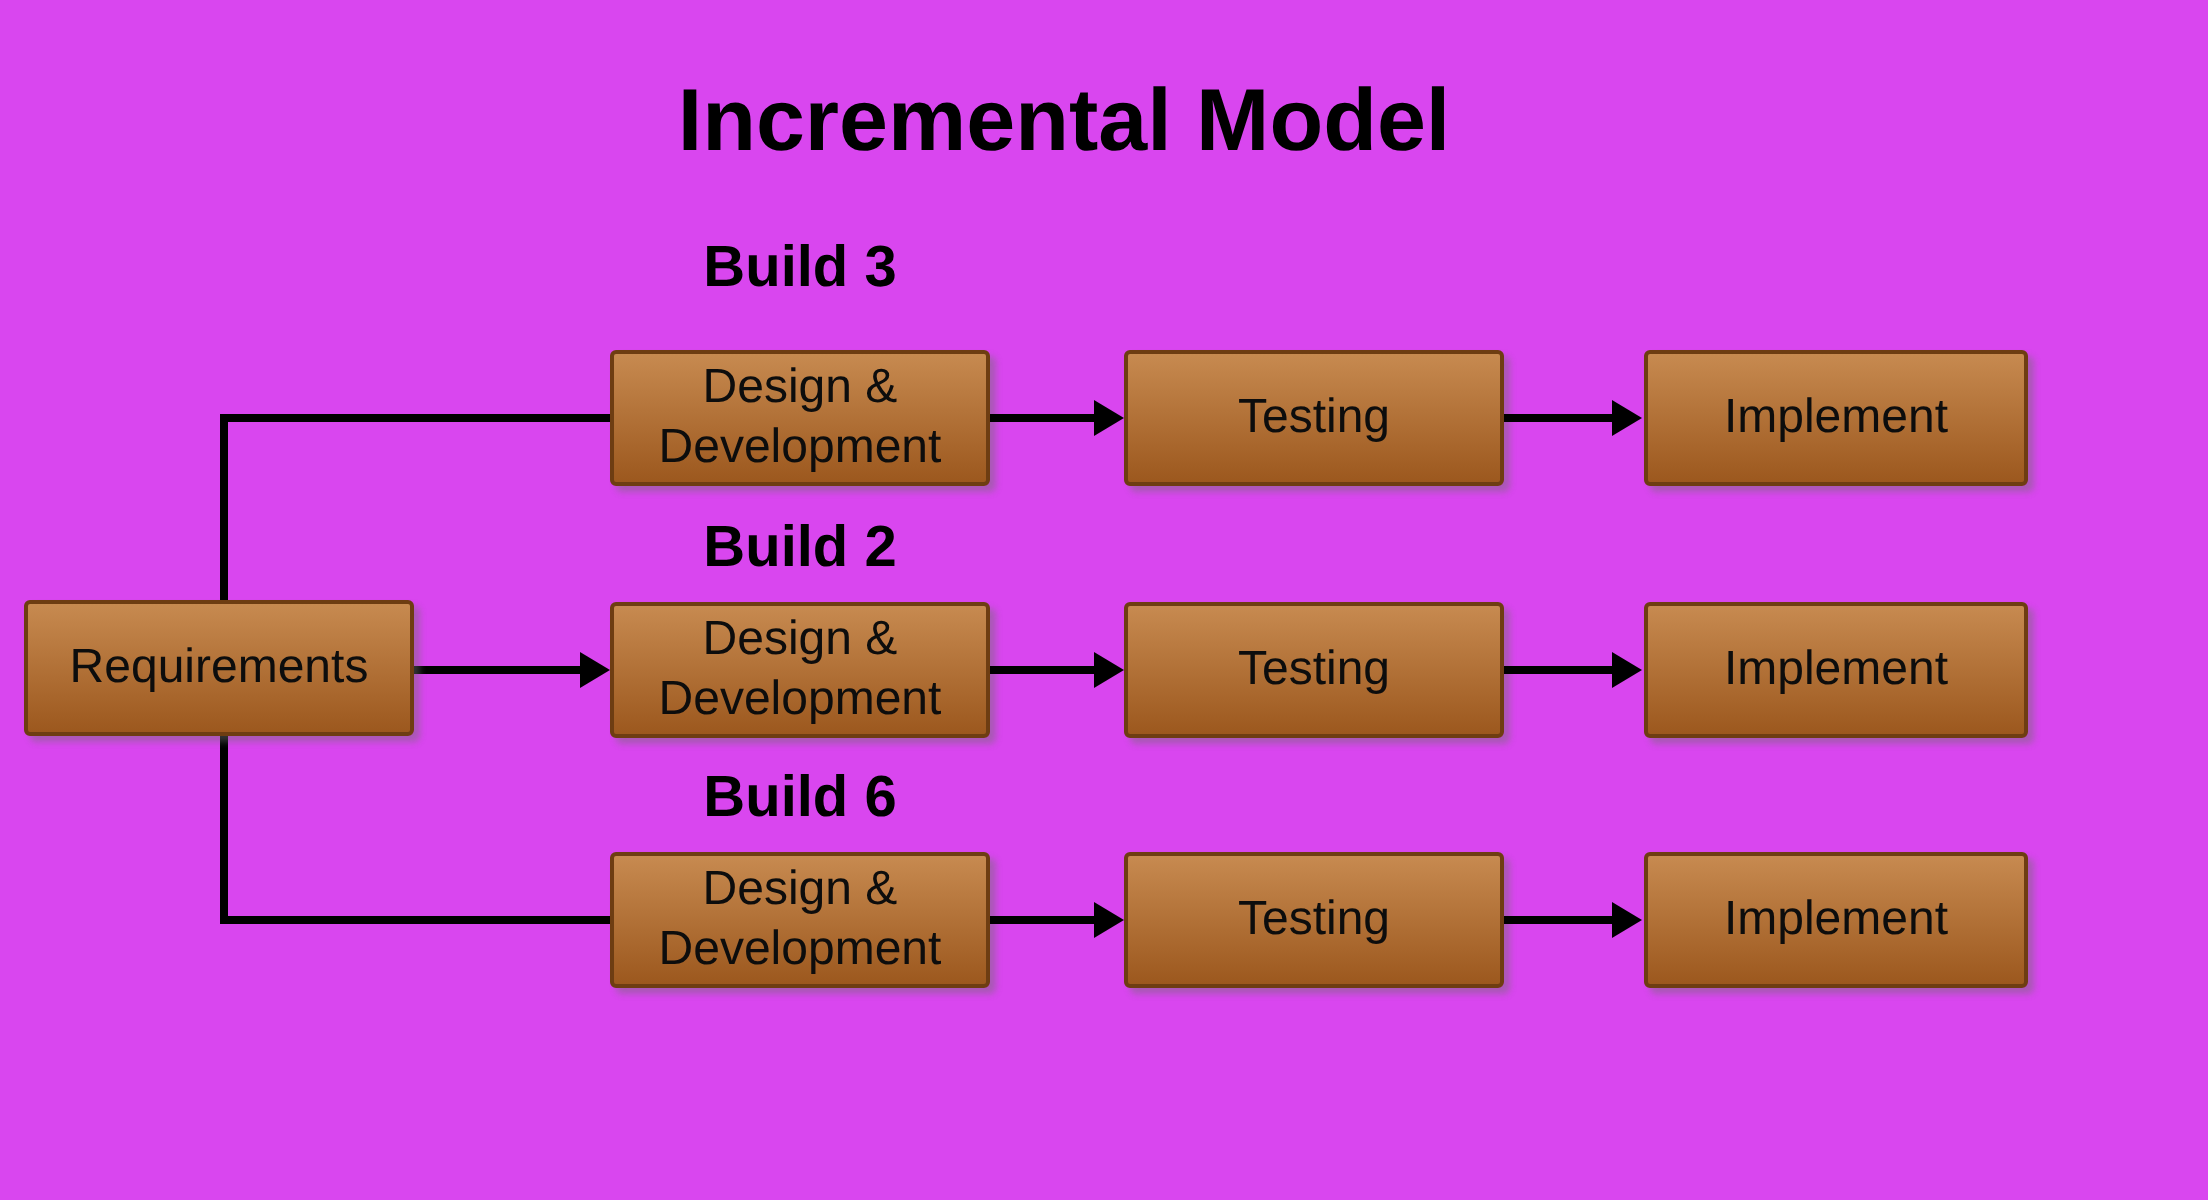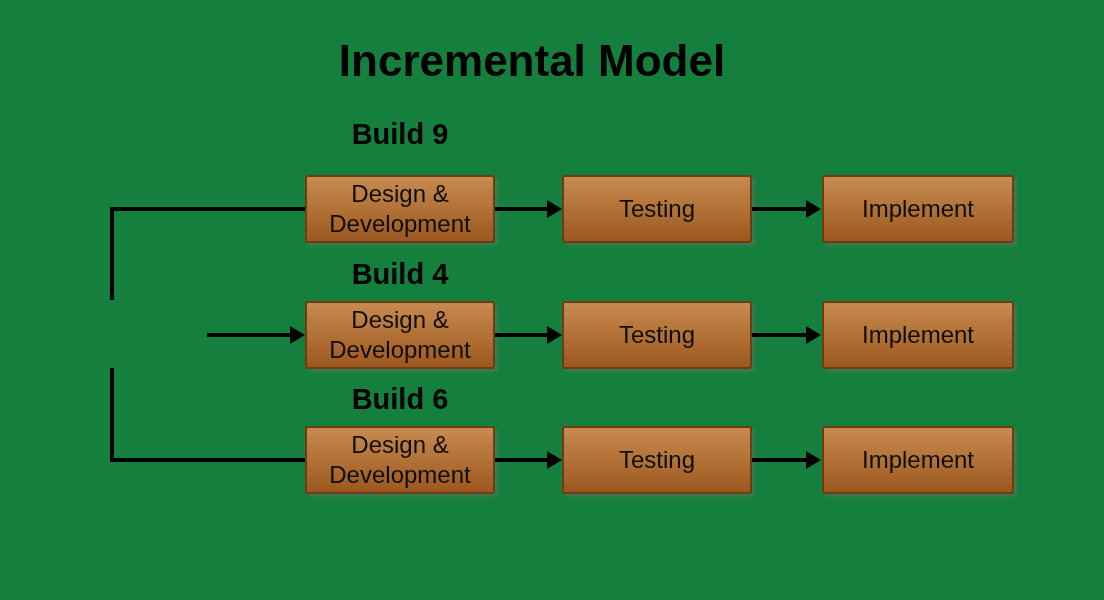--- a/index.html
+++ b/index.html
@@ -5,21 +5,21 @@
   html, body {
     margin: 0;
     padding: 0;
     background: #ffffff;
     font-family: "Liberation Sans", sans-serif;
   }
   #stage {
     position: relative;
     width: 1104px;
     height: 600px;
-    background: #15803d;
+    background: #d946ef;
     overflow: hidden;
   }
   .diagram-title {
     position: absolute;
     left: 0;
     top: 36px;
     width: 1064px;
     text-align: center;
     font-size: 44px;
     font-weight: bold;
@@ -64,32 +64,33 @@
     border-left: 15px solid var(--line-color, #000000);
   }
 </style>
 </head>
 <body>
 
 <div id="stage">
 
   <div class="diagram-title">Incremental Model</div>
 
-  <div class="build-label" style="top:118px">Build 9</div>
-  <div class="build-label" style="top:258px">Build 4</div>
+  <div class="build-label" style="top:118px">Build 3</div>
+  <div class="build-label" style="top:258px">Build 2</div>
   <div class="build-label" style="top:383px">Build 6</div>
 
   <div class="line" style="left:110px; top:207px; width:4px; height:93px"></div>
   <div class="line" style="left:110px; top:368px; width:4px; height:94px"></div>
   <div class="line" style="left:110px; top:207px; width:195px; height:4px"></div>
   <div class="line" style="left:110px; top:458px; width:195px; height:4px"></div>
 
   <div class="line" style="left:207px; top:333px; width:84px; height:4px"></div>
   <div class="arrowhead" style="left:290px; top:326px"></div>
 
+  <div class="node" style="left:12px; top:300px; width:191px">Requirements</div>
 
   <div class="node" style="left:305px; top:175px; width:186px">Design &amp;
 Development</div>
   <div class="line" style="left:495px; top:207px; width:53px; height:4px"></div>
   <div class="arrowhead" style="left:547px; top:200px"></div>
   <div class="node" style="left:562px; top:175px; width:186px">Testing</div>
   <div class="line" style="left:752px; top:207px; width:55px; height:4px"></div>
   <div class="arrowhead" style="left:806px; top:200px"></div>
   <div class="node" style="left:822px; top:175px; width:188px">Implement</div>
 

